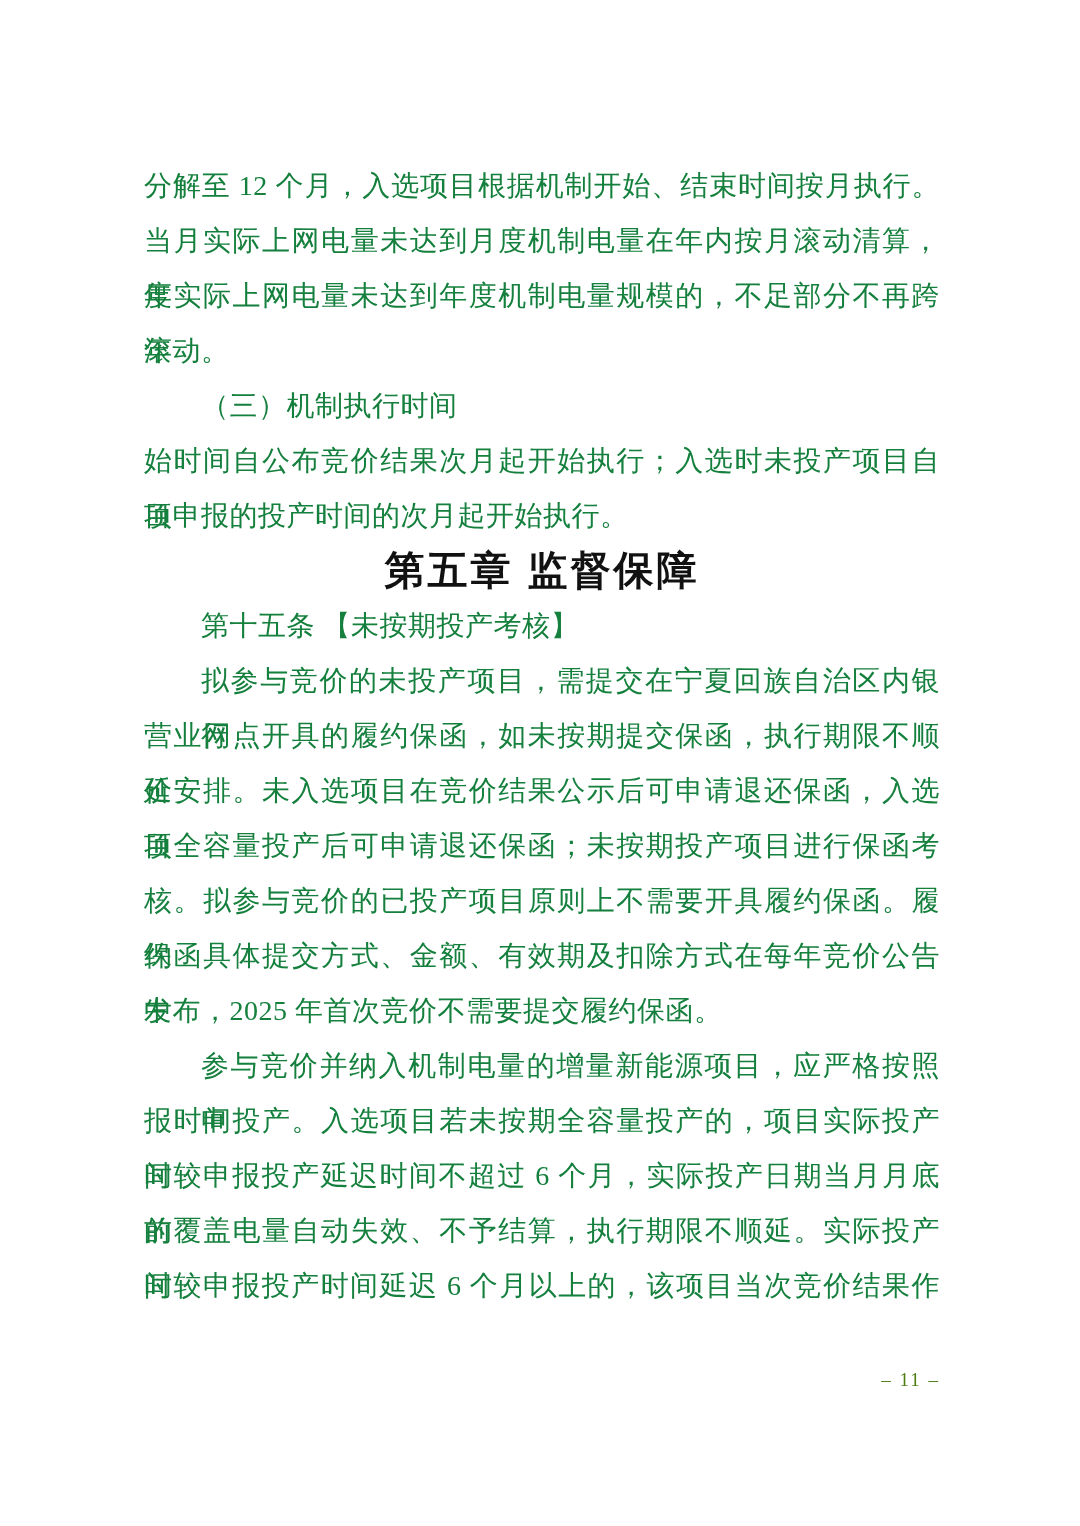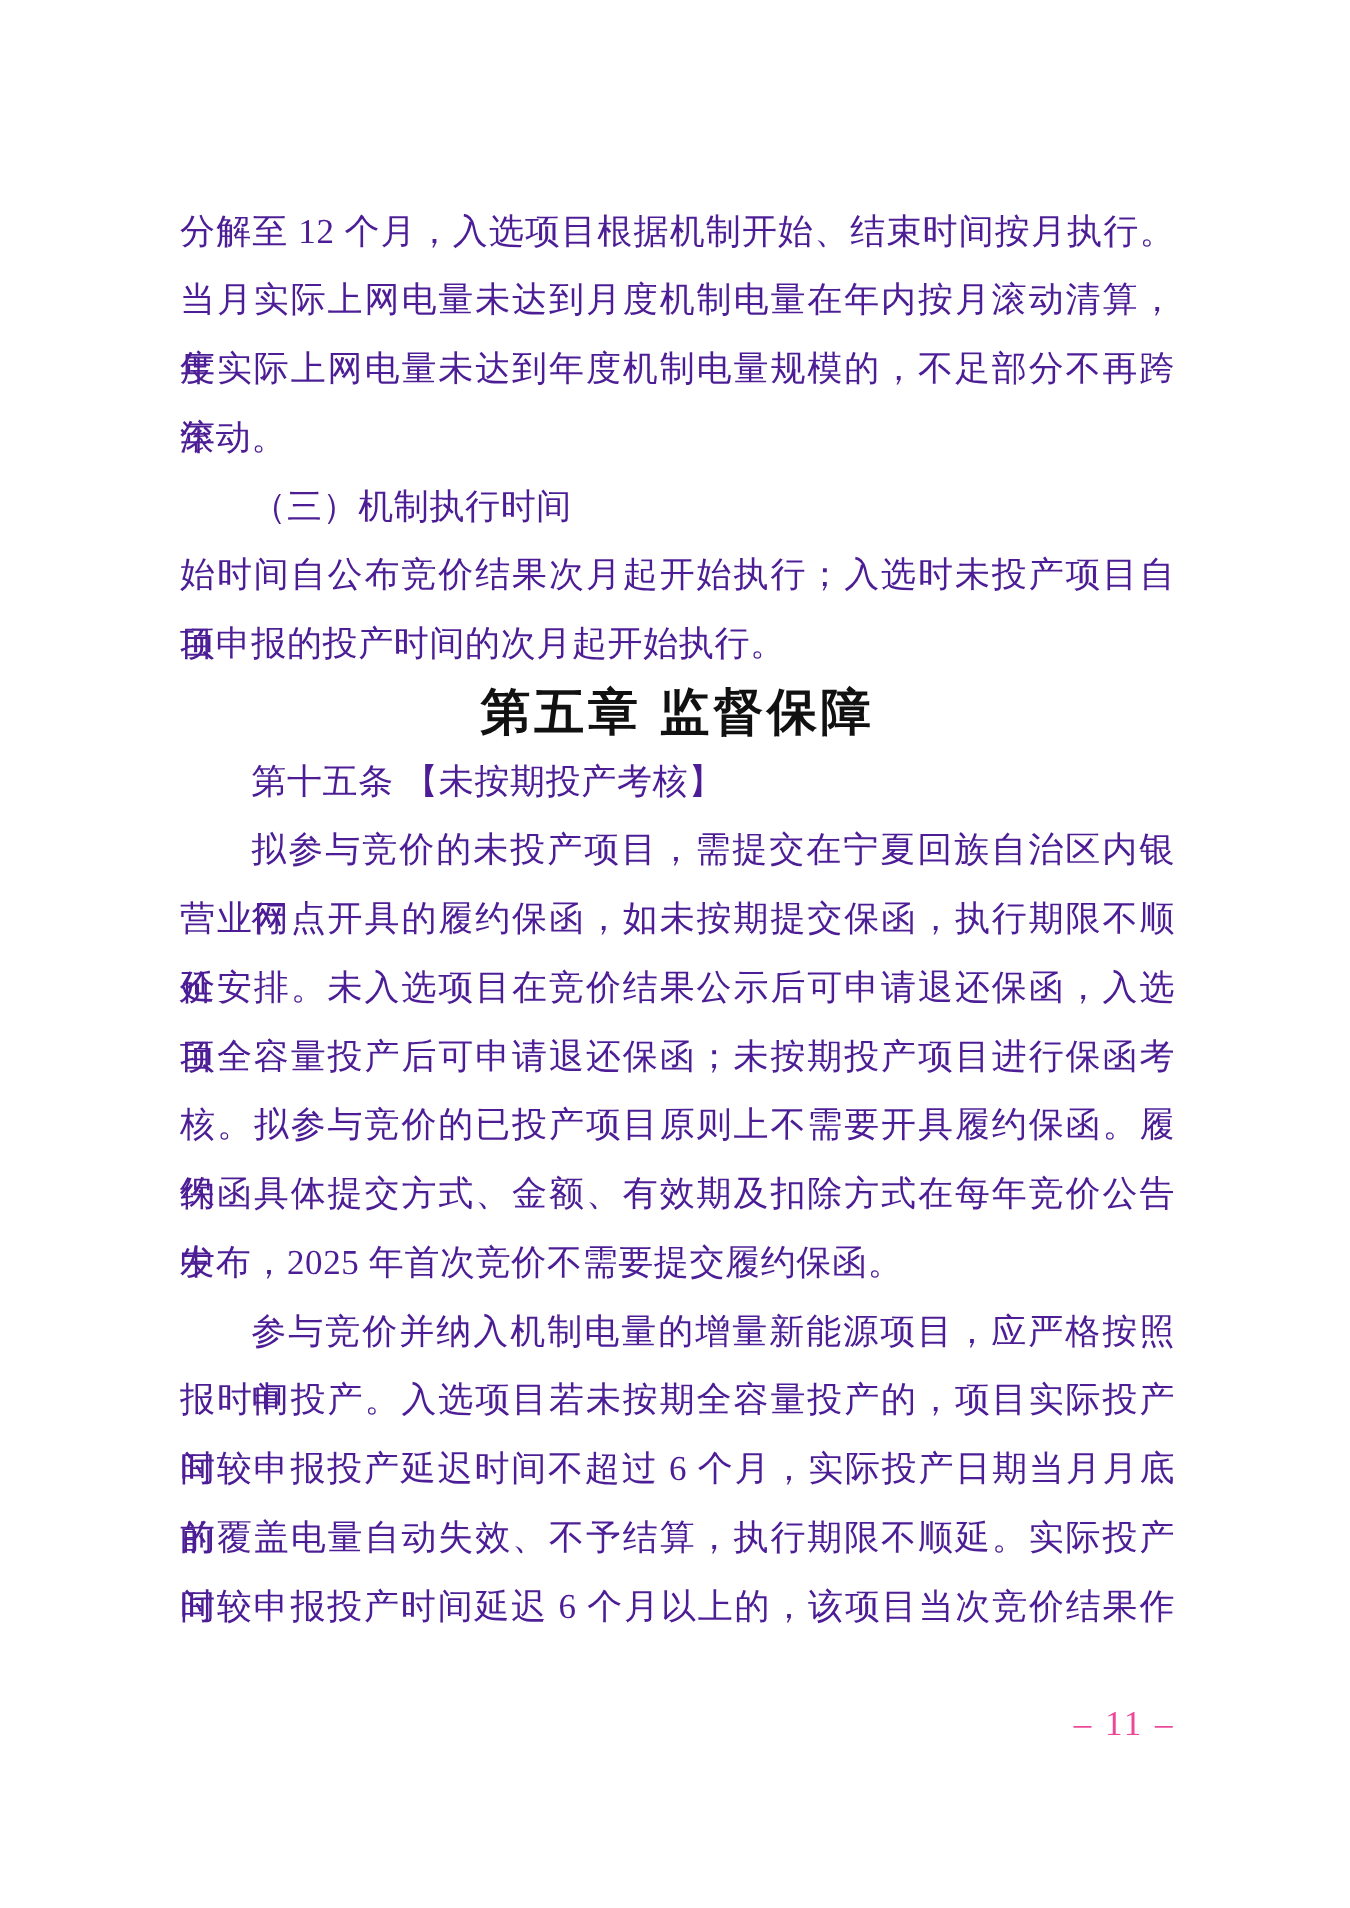--- a/index.html
+++ b/index.html
@@ -20,21 +20,21 @@
     position: absolute;
     left: 144px;
     top: 158px;
     width: 796px;
   }
   .line {
     height: 55px;
     line-height: 55px;
     font-size: 28px;
     letter-spacing: 0.5px;
-    color: #4c1d95;
+    color: #15803d;
   }
   .line.justify {
     text-align: justify;
     text-align-last: justify;
   }
   .line.indent {
     padding-left: 57px;
   }
   .line.heading {
     text-align: center;
@@ -44,23 +44,23 @@
     font-size: 40px;
     letter-spacing: 3px;
     color: #111111;
   }
   .page-number {
     position: absolute;
     right: 140px;
     top: 1360px;
     height: 40px;
     line-height: 40px;
-    font-size: 28px;
+    font-size: 19px;
     letter-spacing: 2px;
-    color: #ec4899;
+    color: #4d7c0f;
     text-align: right;
   }
 </style>
 </head>
 <body>
 
 <div class="page">
   <div class="text-column">
       <div class="line justify">分解至 12 个月，入选项目根据机制开始、结束时间按月执行。</div>
       <div class="line justify">当月实际上网电量未达到月度机制电量在年内按月滚动清算，年</div>

